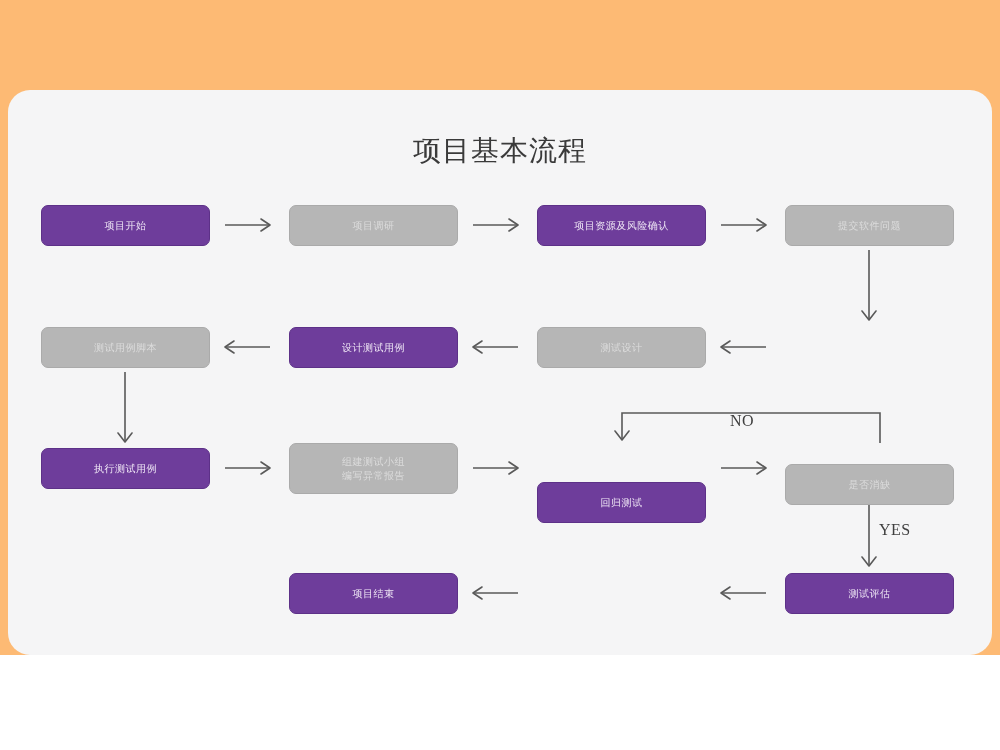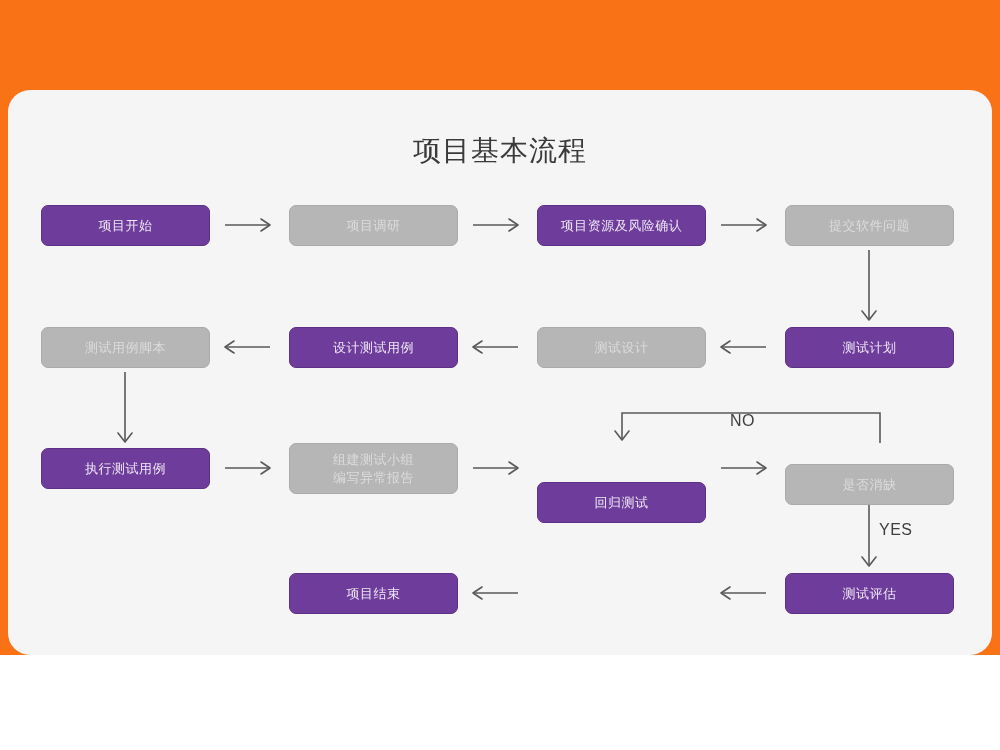--- a/index.html
+++ b/index.html
@@ -9,21 +9,22 @@
     width: 1000px;
     height: 750px;
     overflow: hidden;
     font-family: "Liberation Sans", "DejaVu Sans", sans-serif;
   }
 
   #stage {
     position: relative;
     width: 1000px;
     height: 655px;
-    background: #f97316;
+    background: #fdba74;
+    font-family: Liberation Serif, serif;
   }
 
   #card {
     position: absolute;
     left: 8px;
     top: 90px;
     width: 984px;
     height: 565px;
     background: #f5f5f6;
     border-radius: 22px;
@@ -43,21 +44,21 @@
   }
 
   .node {
     position: absolute;
     box-sizing: border-box;
     border-radius: 7px;
     display: flex;
     align-items: center;
     justify-content: center;
     text-align: center;
-    font-size: 13px;
+    font-size: 10px;
     line-height: 1.32;
     letter-spacing: 0.5px;
     white-space: pre-line;
   }
 
   .node.purple {
     background: #6e3d9b;
     border: 1.5px solid #5d3188;
     color: #efe6f5;
   }
@@ -192,21 +193,20 @@
   <div class="edge-label" style="left:879px; top:521px;">YES</div>
 
   <div class="node purple" style="left:41px;  top:205px; width:169px; height:41px;">项目开始</div>
   <div class="node gray" style="left:289px; top:205px; width:169px; height:41px;">项目调研</div>
   <div class="node purple" style="left:537px; top:205px; width:169px; height:41px;">项目资源及风险确认</div>
   <div class="node gray" style="left:785px; top:205px; width:169px; height:41px;">提交软件问题</div>
 
   <div class="node gray" style="left:41px;  top:327px; width:169px; height:41px;">测试用例脚本</div>
   <div class="node purple" style="left:289px; top:327px; width:169px; height:41px;">设计测试用例</div>
   <div class="node gray" style="left:537px; top:327px; width:169px; height:41px;">测试设计</div>
-  <div class="node purple" style="left:785px; top:327px; width:169px; height:41px;">测试计划</div>
 
   <div class="node purple" style="left:41px;  top:448px; width:169px; height:41px;">执行测试用例</div>
   <div class="node gray" style="left:289px; top:443px; width:169px; height:51px;">组建测试小组
 编写异常报告</div>
   <div class="node purple" style="left:537px; top:448px; width:169px; height:41px;margin-top:34px;">回归测试</div>
   <div class="node gray" style="left:785px; top:448px; width:169px; height:41px;margin-top:16px;">是否消缺</div>
 
   <div class="node purple" style="left:289px; top:573px; width:169px; height:41px;">项目结束</div>
   <div class="node purple" style="left:785px; top:573px; width:169px; height:41px;">测试评估</div>
 

